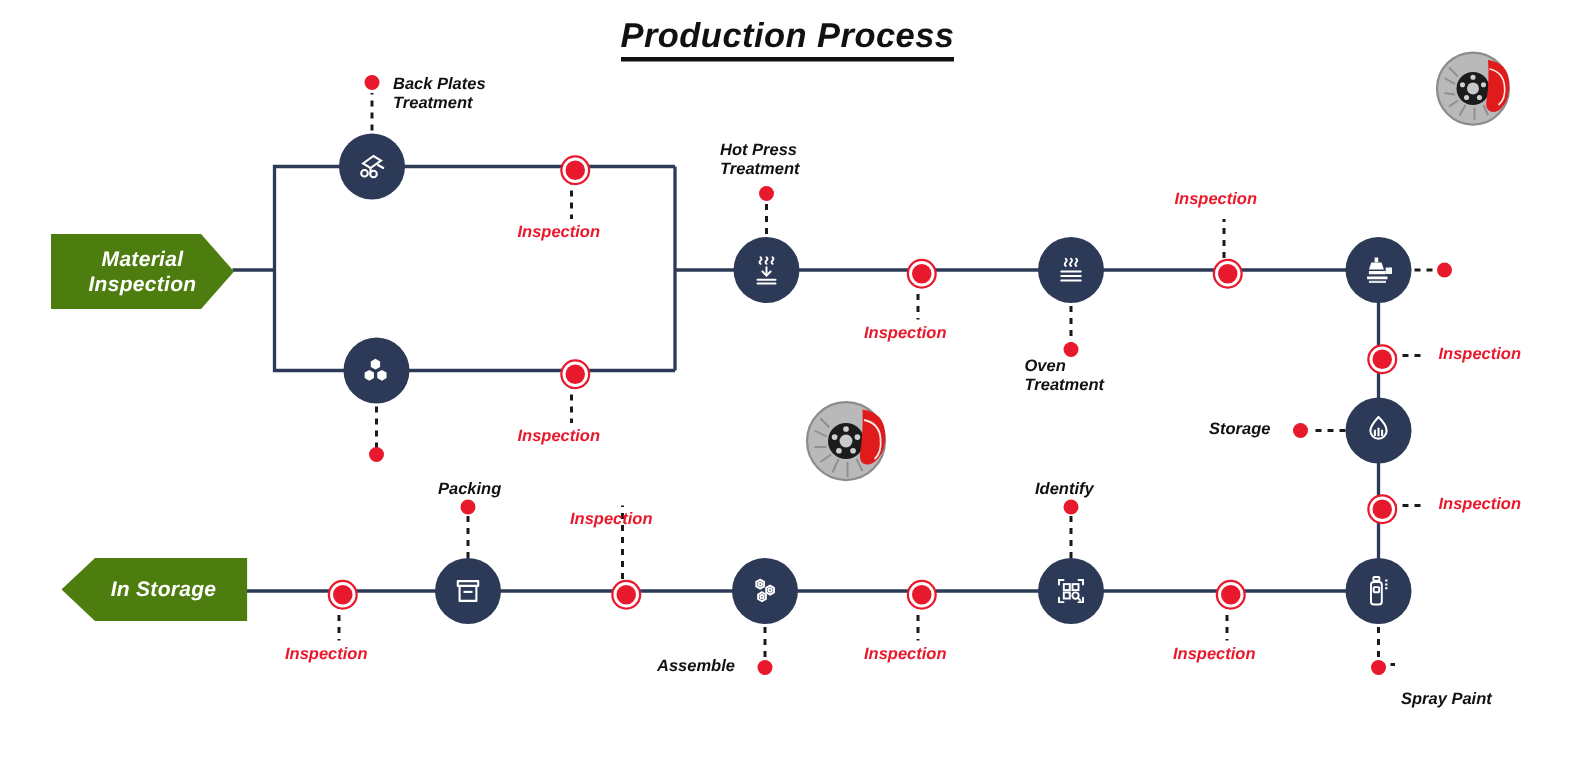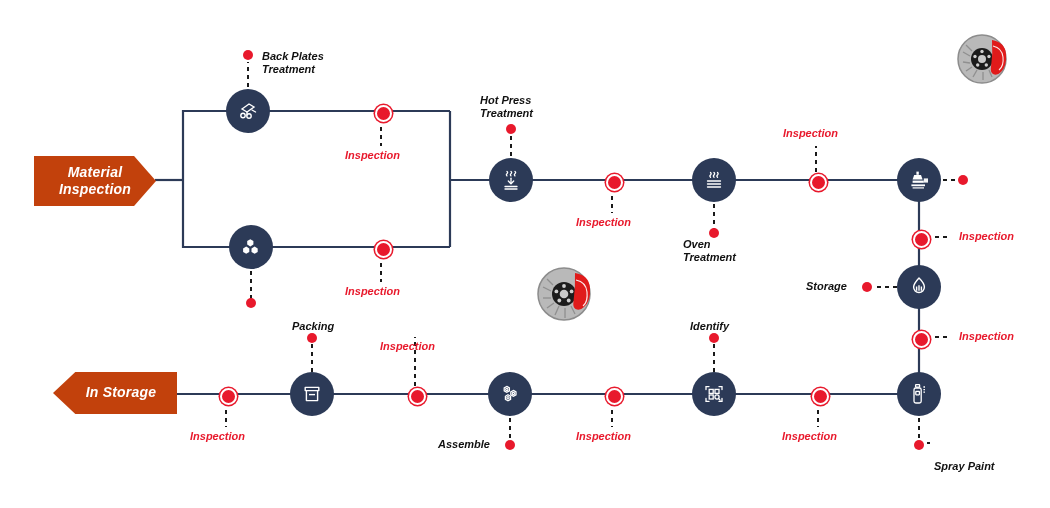--- a/index.html
+++ b/index.html
@@ -19,21 +19,21 @@
     color:#111111;letter-spacing:.3px;
   }
   .title span{border-bottom:3px solid #111;padding-bottom:2px;}
 
   
   #rails{position:absolute;left:0;top:0;width:1050px;height:508px;}
 
   
   .banner{
     position:absolute;
-    background:#c2410c;color:#fff;
+    background:#4d7c0f;color:#fff;
     font-size:14px;font-weight:bold;font-style:italic;
     display:flex;align-items:center;justify-content:center;
     text-align:center;line-height:1.22;
     letter-spacing:.2px;
   }
   .banner.right-arrow{
     clip-path:polygon(0 0, 82% 0, 100% 50%, 82% 100%, 0 100%);
   }
   .banner.left-arrow{
     clip-path:polygon(18% 0, 100% 0, 100% 100%, 18% 100%, 0 50%);
@@ -69,20 +69,23 @@
   }
 
   
   .disc{position:absolute;}
 </style>
 </head>
 <body>
 
 <div id="stage">
 
+  <div class="title">
+    <span>Production Process</span>
+  </div>
 
   <svg id="rails" viewBox="0 0 1050 508" xmlns="http://www.w3.org/2000/svg">
     <g stroke="#2C3A57" stroke-width="2.2" fill="none">
 
       <path d="M155,180 L183,180"></path>
 
       <path d="M183,180 L183,111 L450,111"></path>
       <path d="M183,180 L183,247 L450,247"></path>
       <path d="M450,111 L450,247"></path>
 
@@ -122,21 +125,21 @@
       <path d="M415,394 L415,337"></path>
       <path d="M226,394 L226,427"></path>
     </g>
   </svg>
 
   <div class="banner right-arrow" style="left:34px;top:156px;width:122px;height:50px;">
     <span>Material
 Inspection</span>
   </div>
 
-  <div class="banner left-arrow" style="left:53px;top:372px;width:112px;height:42px;">
+  <div class="banner left-arrow" style="left:41px;top:372px;width:112px;height:42px;">
     <span>In Storage</span>
   </div>
 
   <div class="node" style="left:226px;top:89px;width:44px;height:44px;">
     <svg width="24" height="24" viewBox="0 0 24 24">
       <g fill="none" stroke="#fff" stroke-width="1.4" stroke-linecap="round">
         <path d="M6 10 L13 5 L18 8 L11 13 Z"></path>
         <path d="M11 13 L11 16"></path>
         <circle cx="7" cy="16.5" r="2.2"></circle>
         <circle cx="13" cy="17" r="2.2"></circle>

